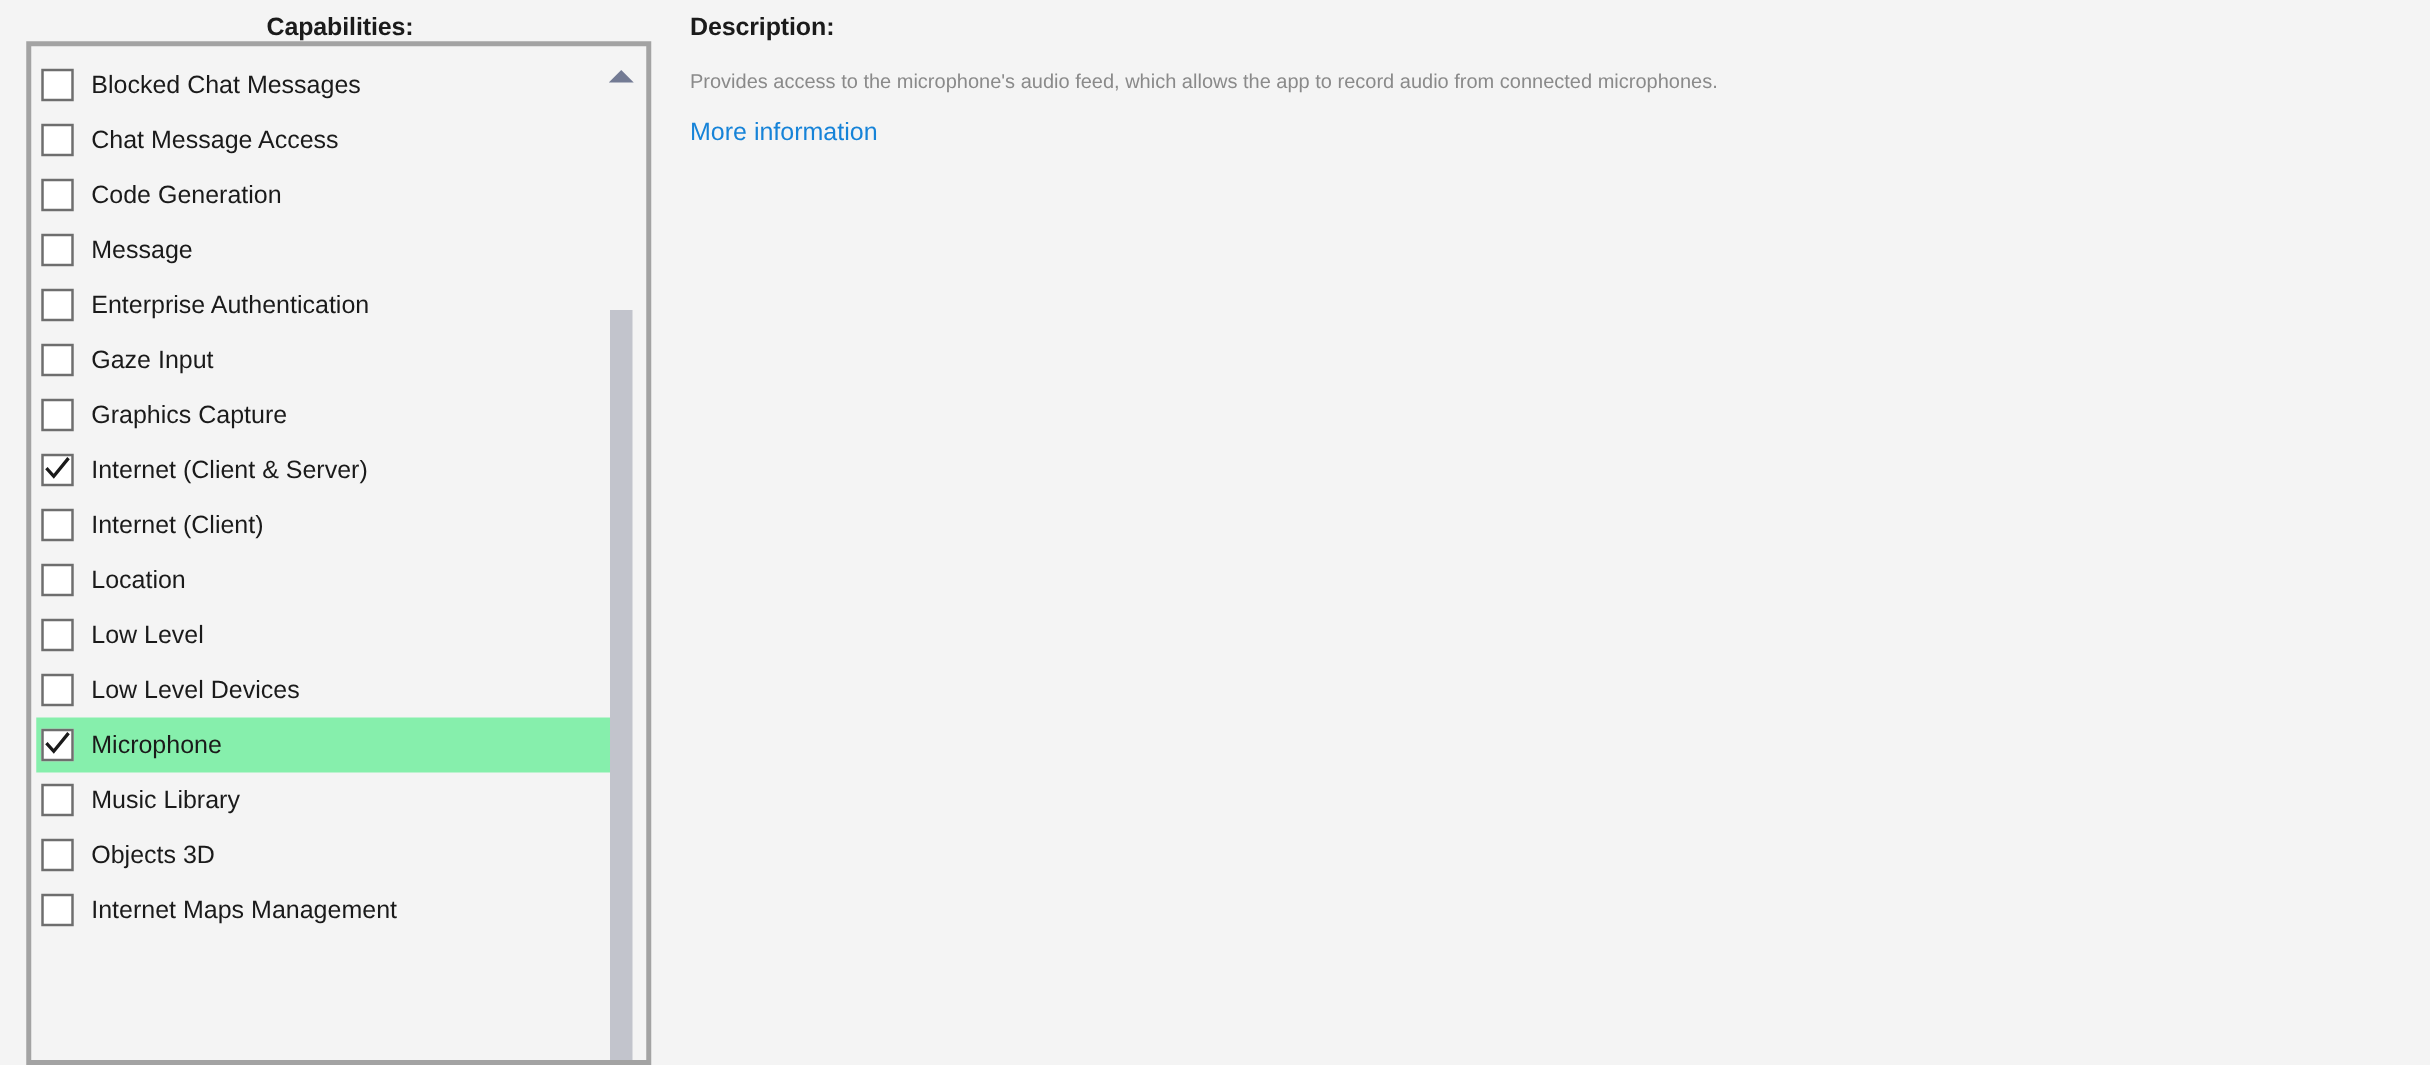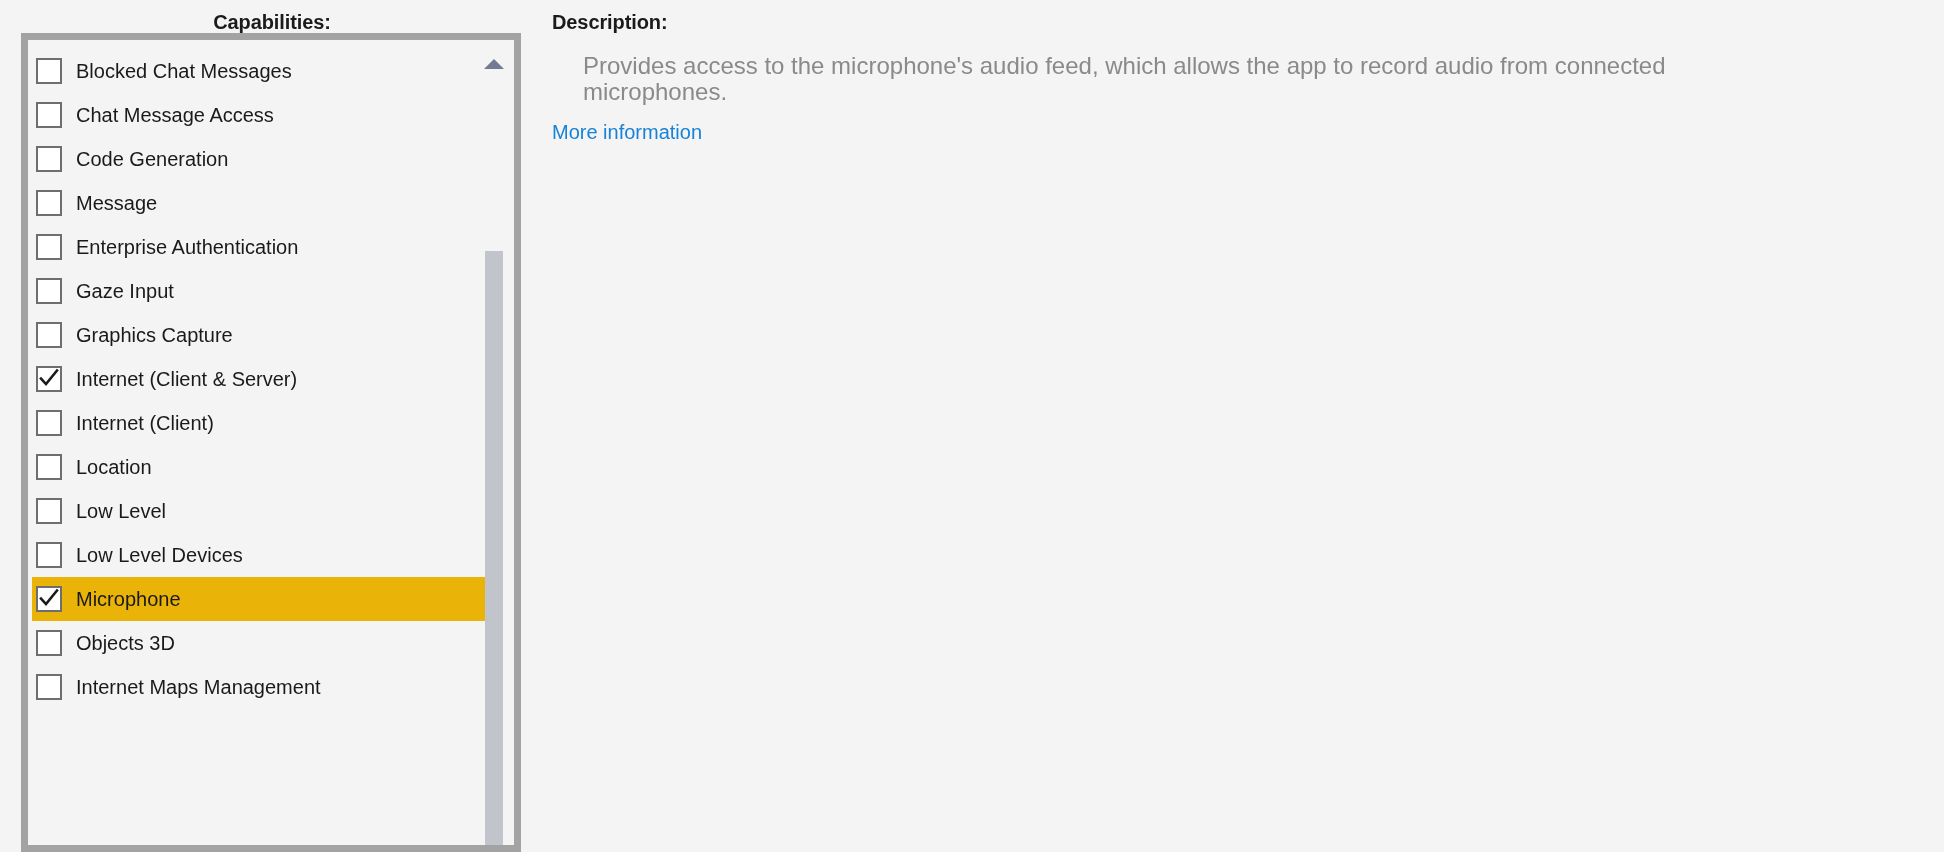--- a/index.html
+++ b/index.html
@@ -39,21 +39,21 @@
     padding-top: 12px;
     padding-bottom: 0;
     letter-spacing: -0.1px;
   }
   .listbox {
     position: absolute;
     left: 0px;
     top: 33px;
     width: 500px;
     height: 819px;
-    border: 7px solid #a3a3a3;
+    border: 4px solid #a3a3a3;
     background: #f4f4f4;
     box-sizing: border-box;
     overflow: hidden;
   }
   .list-viewport {
     position: absolute;
     left: 0;
     top: 0;
     right: 0;
     bottom: 0;
@@ -66,21 +66,21 @@
     width: 460px;
   }
   .list-row {
     display: flex;
     align-items: center;
     height: 44px;
     padding-left: 4px;
     box-sizing: border-box;
   }
   .list-row.selected {
-    background: #eab308;
+    background: #86efac;
   }
   .cb {
     width: 26px;
     height: 26px;
     min-width: 26px;
     border: 2px solid #6e6e6e;
     background: #ffffff;
     box-sizing: border-box;
     position: relative;
     margin-right: 14px;
@@ -146,25 +146,24 @@
 
   
   .desc-pane {
     position: absolute;
     left: 552px;
     top: 0px;
     width: 1160px;
   }
   .desc-body {
     margin-top: 21px;
-    font-size: 24px;
+    font-size: 16px;
     line-height: 26px;
     color: #8a8a8a;
     width: 1106px;
-    margin-left: 31px;
   }
   .desc-link {
     display: inline-block;
     margin-top: 15px;
     font-size: 20px;
     line-height: 24px;
     color: #1683d8;
     text-decoration: none;
     cursor: pointer;
   }
@@ -241,20 +240,24 @@
                 <span class="tick">
                   <svg width="22" height="26" viewBox="0 0 22 26">
                     <path d="M3 13.5 L8 19 L19 5.5" fill="none" stroke="#1a1a1a" stroke-width="2.6" stroke-linecap="square" stroke-linejoin="miter"></path>
                   </svg>
                 </span>
               </span>
               <span class="row-label">Microphone</span>
             </div>
             <div class="list-row">
               <span class="cb"></span>
+              <span class="row-label">Music Library</span>
+            </div>
+            <div class="list-row">
+              <span class="cb"></span>
               <span class="row-label">Objects 3D</span>
             </div>
             <div class="list-row">
               <span class="cb"></span>
               <span class="row-label">Internet Maps Management</span>
             </div>
           </div>
       </div>
 
       <div class="scrollbar">

